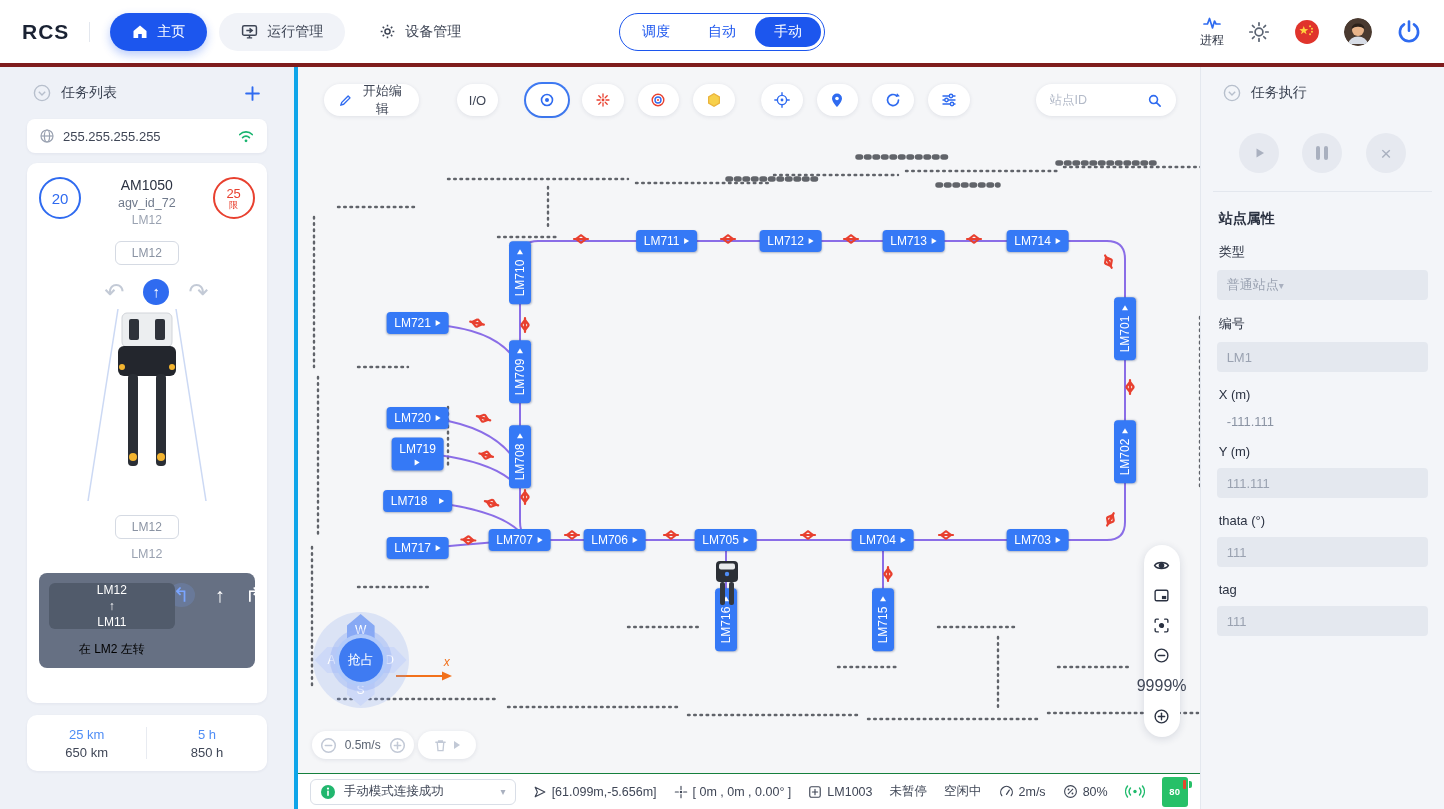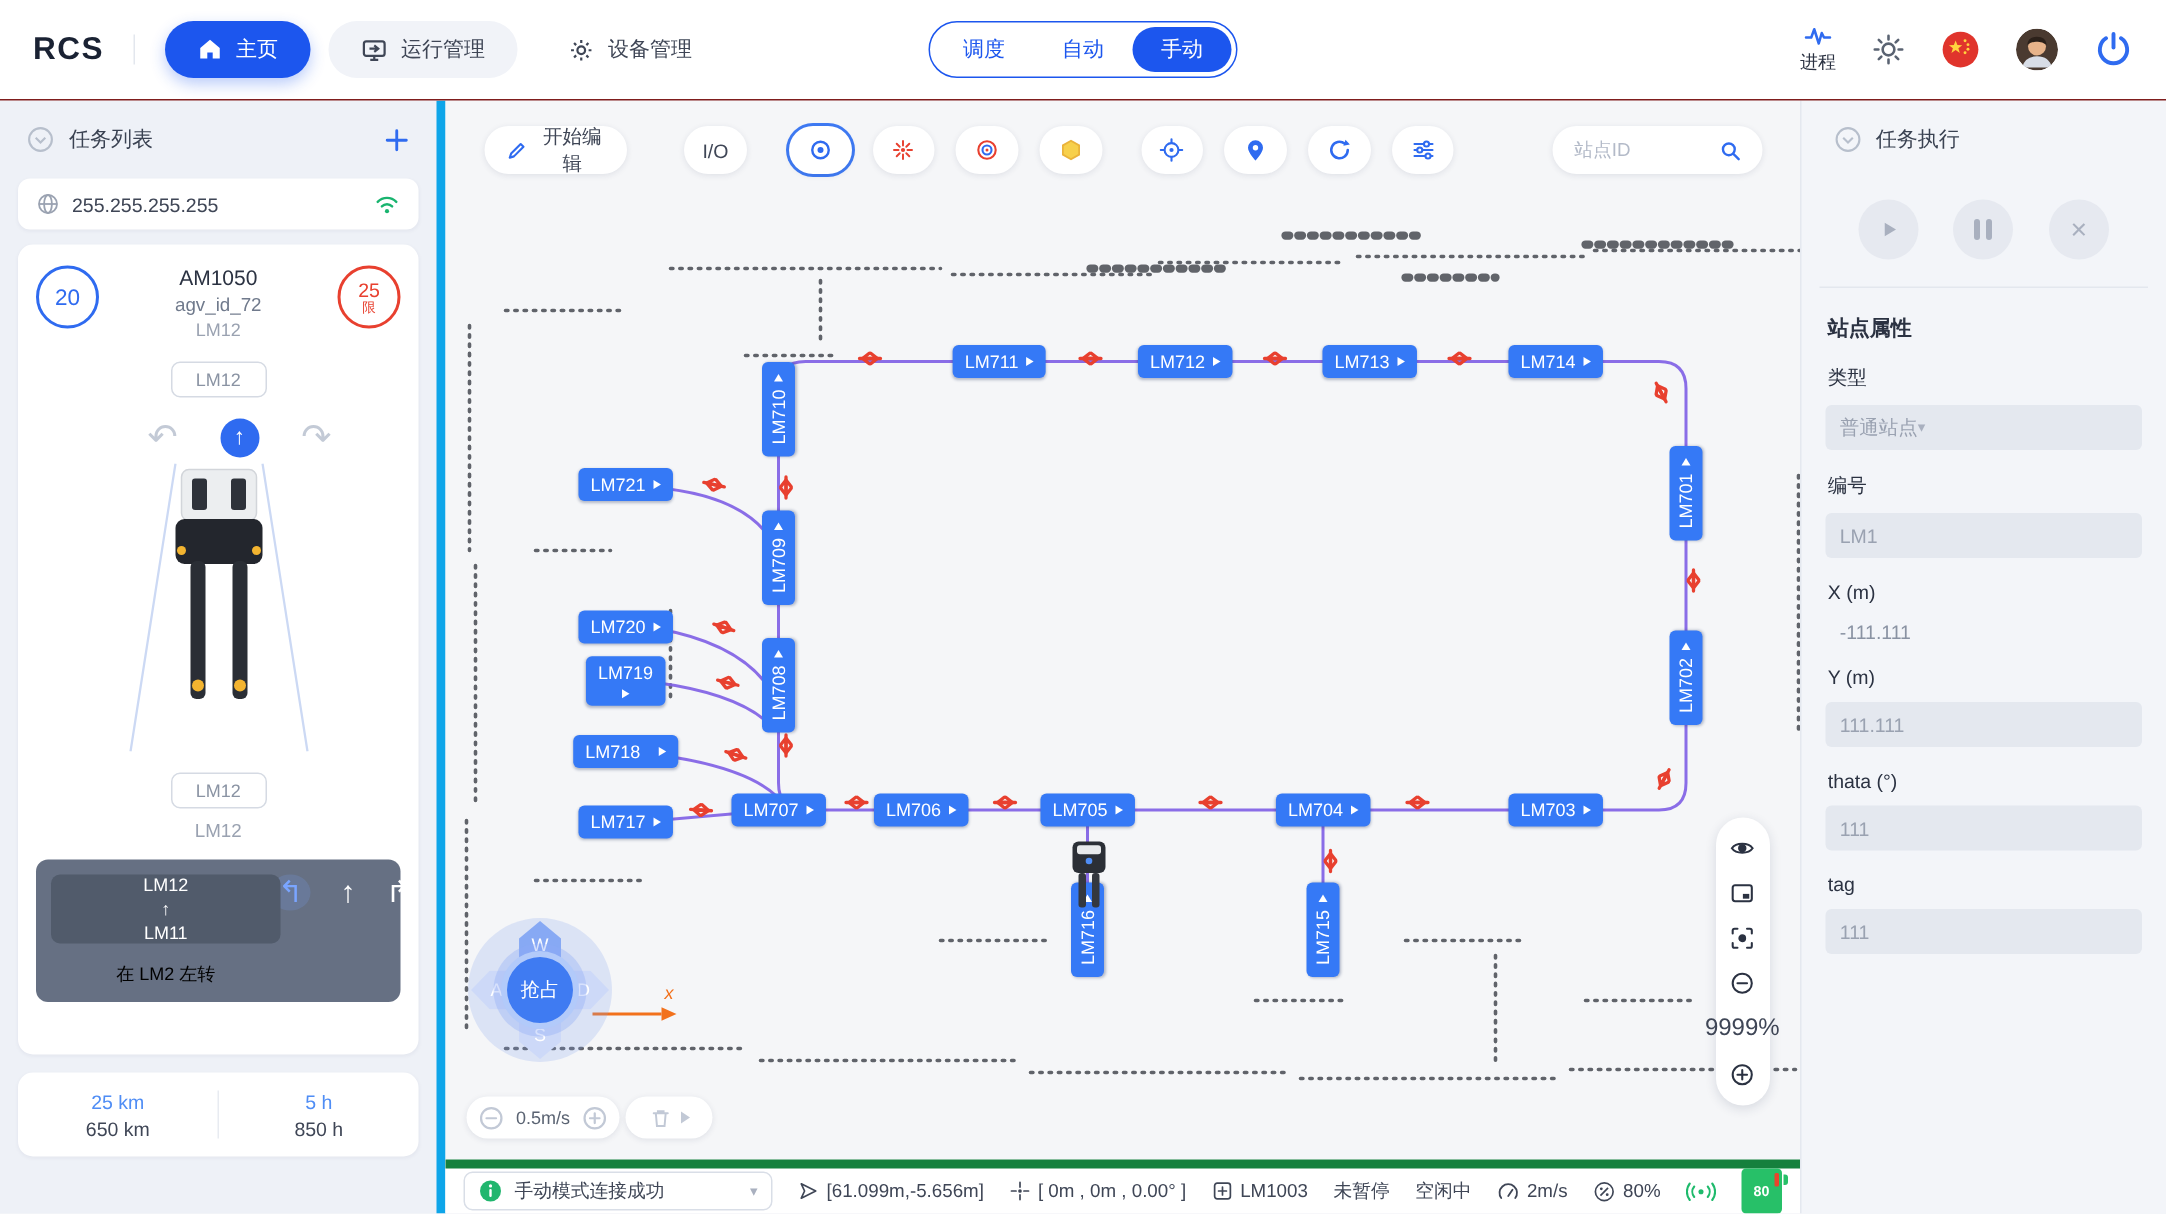--- a/index.html
+++ b/index.html
@@ -1,39 +1,39 @@
 <!DOCTYPE html>
 <html><head>
 <meta charset="utf-8">
 <style>
   * { margin:0; padding:0; box-sizing:border-box; }
   html,body { width:1444px; height:809px; overflow:hidden; }
   body { font-family:"Liberation Sans","DejaVu Sans",sans-serif; background:#f2f4f8; color:#2b3242; }
   button { font-family:inherit; cursor:pointer; }
 
   
-  .navbar { position:relative; height:67px; background:#fff; border-bottom:1px solid #7f1d1d;
+  .navbar { position:relative; height:67px; background:#fff; border-bottom:4px solid #7f1d1d;
             display:flex; align-items:center; padding:16px 22px; gap:12px; z-index:20; }
   .logo { font-size:21px; font-weight:700; color:#1a2233; letter-spacing:1px; margin-right:4px; }
   .nav-divider { width:1px; height:20px; background:#e3e7ee; margin:0 8px 0 4px; }
   .nav-item { height:38px; border:none; border-radius:20px; display:flex; align-items:center; gap:9px;
               padding:0 22px; font-size:14px; background:transparent; color:#3f4656; }
   .nav-item.primary { background:#1c56ee; color:#fff; box-shadow:0 4px 10px rgba(28,86,238,.3); }
   .nav-item.soft { background:#f1f3f8; }
   .mode-switch { position:absolute; left:50%; top:50%; transform:translate(-50%,-50%);
                  border:1.5px solid #1c56ee; border-radius:22px; padding:3px; display:flex; background:#fff; }
   .mode { width:66px; height:30px; border:none; border-radius:16px; font-size:14px; color:#1c56ee; background:transparent; }
   .mode.active { background:#1c56ee; color:#fff; }
   .nav-right { margin-left:auto; display:flex; align-items:center; gap:24px; }
   .process { display:flex; flex-direction:column; align-items:center; gap:1px; font-size:12px; color:#2b3242; cursor:pointer; }
   .round-avatar { width:28px; height:28px; border-radius:50%; overflow:hidden; display:block; }
 
   
   .content { display:flex; height:742px; }
-  .left-panel { width:304px; background:#eef1f7; border-right:6px solid #0ea5e9; padding:0 12px; }
+  .left-panel { width:304px; background:#eef1f7; border-right:4px solid #0ea5e9; padding:0 27px; }
   .map-area { position:relative; width:926px; background:#f5f6f8; }
   .right-panel { width:250px; background:#f3f5f9; border-left:1px solid #e4e8ef; padding:0 16px; }
 
   
   .panel-header { height:52px; display:flex; align-items:center; gap:10px; padding:0 6px; }
   .panel-title { font-size:14px; color:#3a4252; }
   .add-btn { margin-left:auto; background:none; border:none; line-height:0; }
   .ip-card { background:#fff; border-radius:8px; height:34px; display:flex; align-items:center; gap:8px;
              padding:0 12px; box-shadow:0 1px 3px rgba(30,40,80,.06); }
   .ip-text { font-size:13px; color:#3f4656; flex:1; }
@@ -115,21 +115,21 @@
 
   .speed-pill { position:absolute; left:14px; top:664px; height:28px; background:#fff; border-radius:15px;
                 display:flex; align-items:center; gap:8px; padding:0 8px; font-size:12px; color:#5a6372;
                 box-shadow:0 1px 4px rgba(30,40,80,.1); z-index:6; }
   .tool-pill { position:absolute; left:120px; top:664px; height:28px; width:58px; background:#fff; border-radius:15px;
                display:flex; align-items:center; justify-content:center; gap:6px;
                box-shadow:0 1px 4px rgba(30,40,80,.1); z-index:6; border:none; }
   .tool-pill .tri-r { width:0; height:0; border-left:6px solid #c2c9d6; border-top:4px solid transparent; border-bottom:4px solid transparent; }
 
   
-  .status-bar { position:absolute; left:0; right:0; bottom:0; height:36px; background:#fff; border-top:6px solid #15803d;
+  .status-bar { position:absolute; left:0; right:0; bottom:0; height:36px; background:#fff; border-top:1px solid #15803d;
                 display:flex; align-items:center; gap:17px; padding:0 12px; font-size:12.5px; color:#3f4656; z-index:7; }
   .conn-box { display:flex; align-items:center; gap:8px; border:1px solid #d9dee7; border-radius:6px; height:26px;
               padding:0 9px; min-width:206px; cursor:pointer; background:#fff; }
   .conn-box .chev { margin-left:auto; color:#a9b0bf; font-size:10px; }
   .sb-item { display:flex; align-items:center; gap:5px; white-space:nowrap; }
   .battery { position:relative; width:30px; height:30px; background:#27c068; border-radius:3px; color:#fff;
              font-size:9.5px; font-weight:700; display:flex; align-items:center; justify-content:center; }
   .battery .red { position:absolute; right:2px; top:3px; width:3px; height:9px; background:#e8452c; border-radius:1px; }
   .battery .nub { position:absolute; right:-4px; top:4px; width:3px; height:7px; background:#27c068; border-radius:0 2px 2px 0; }
 

